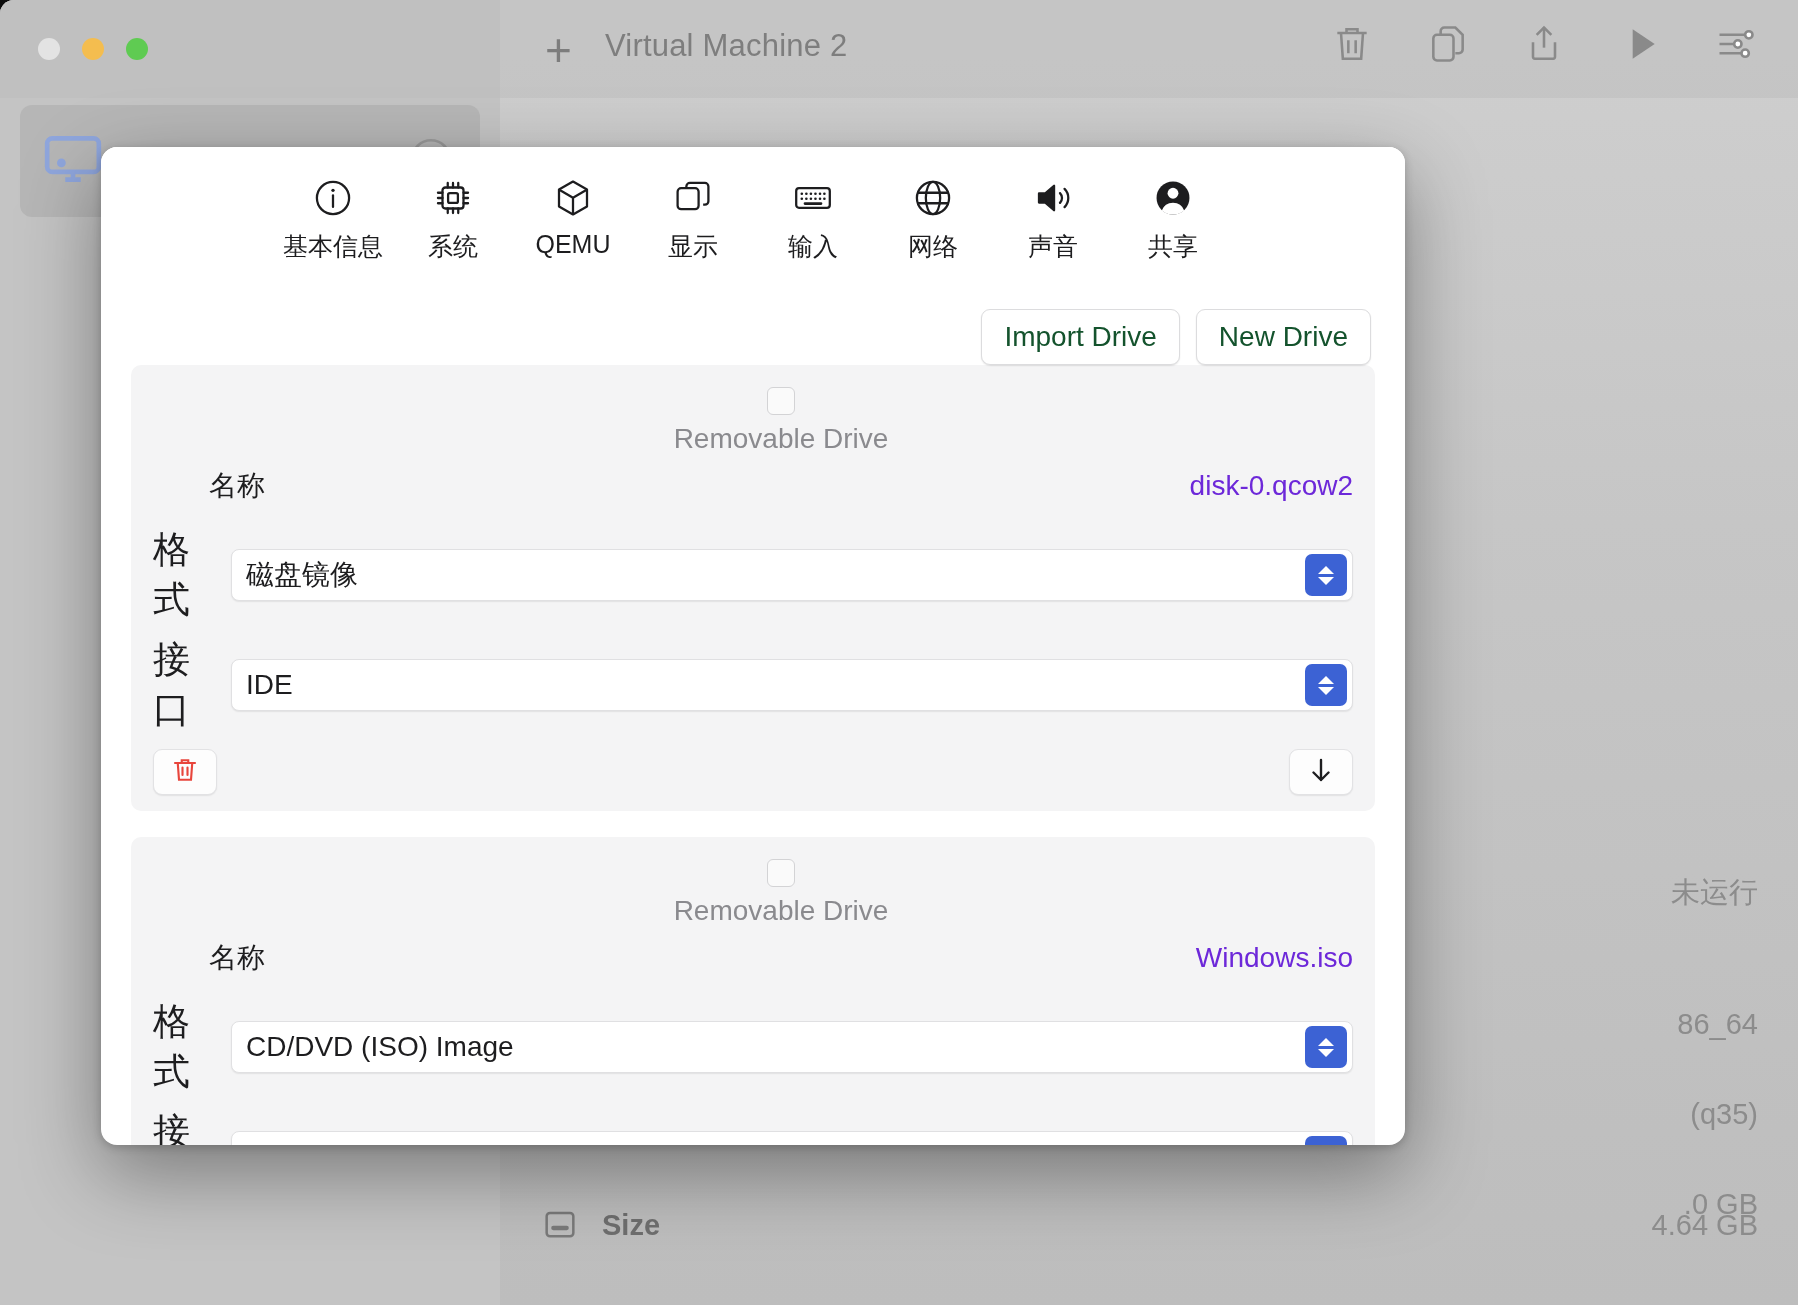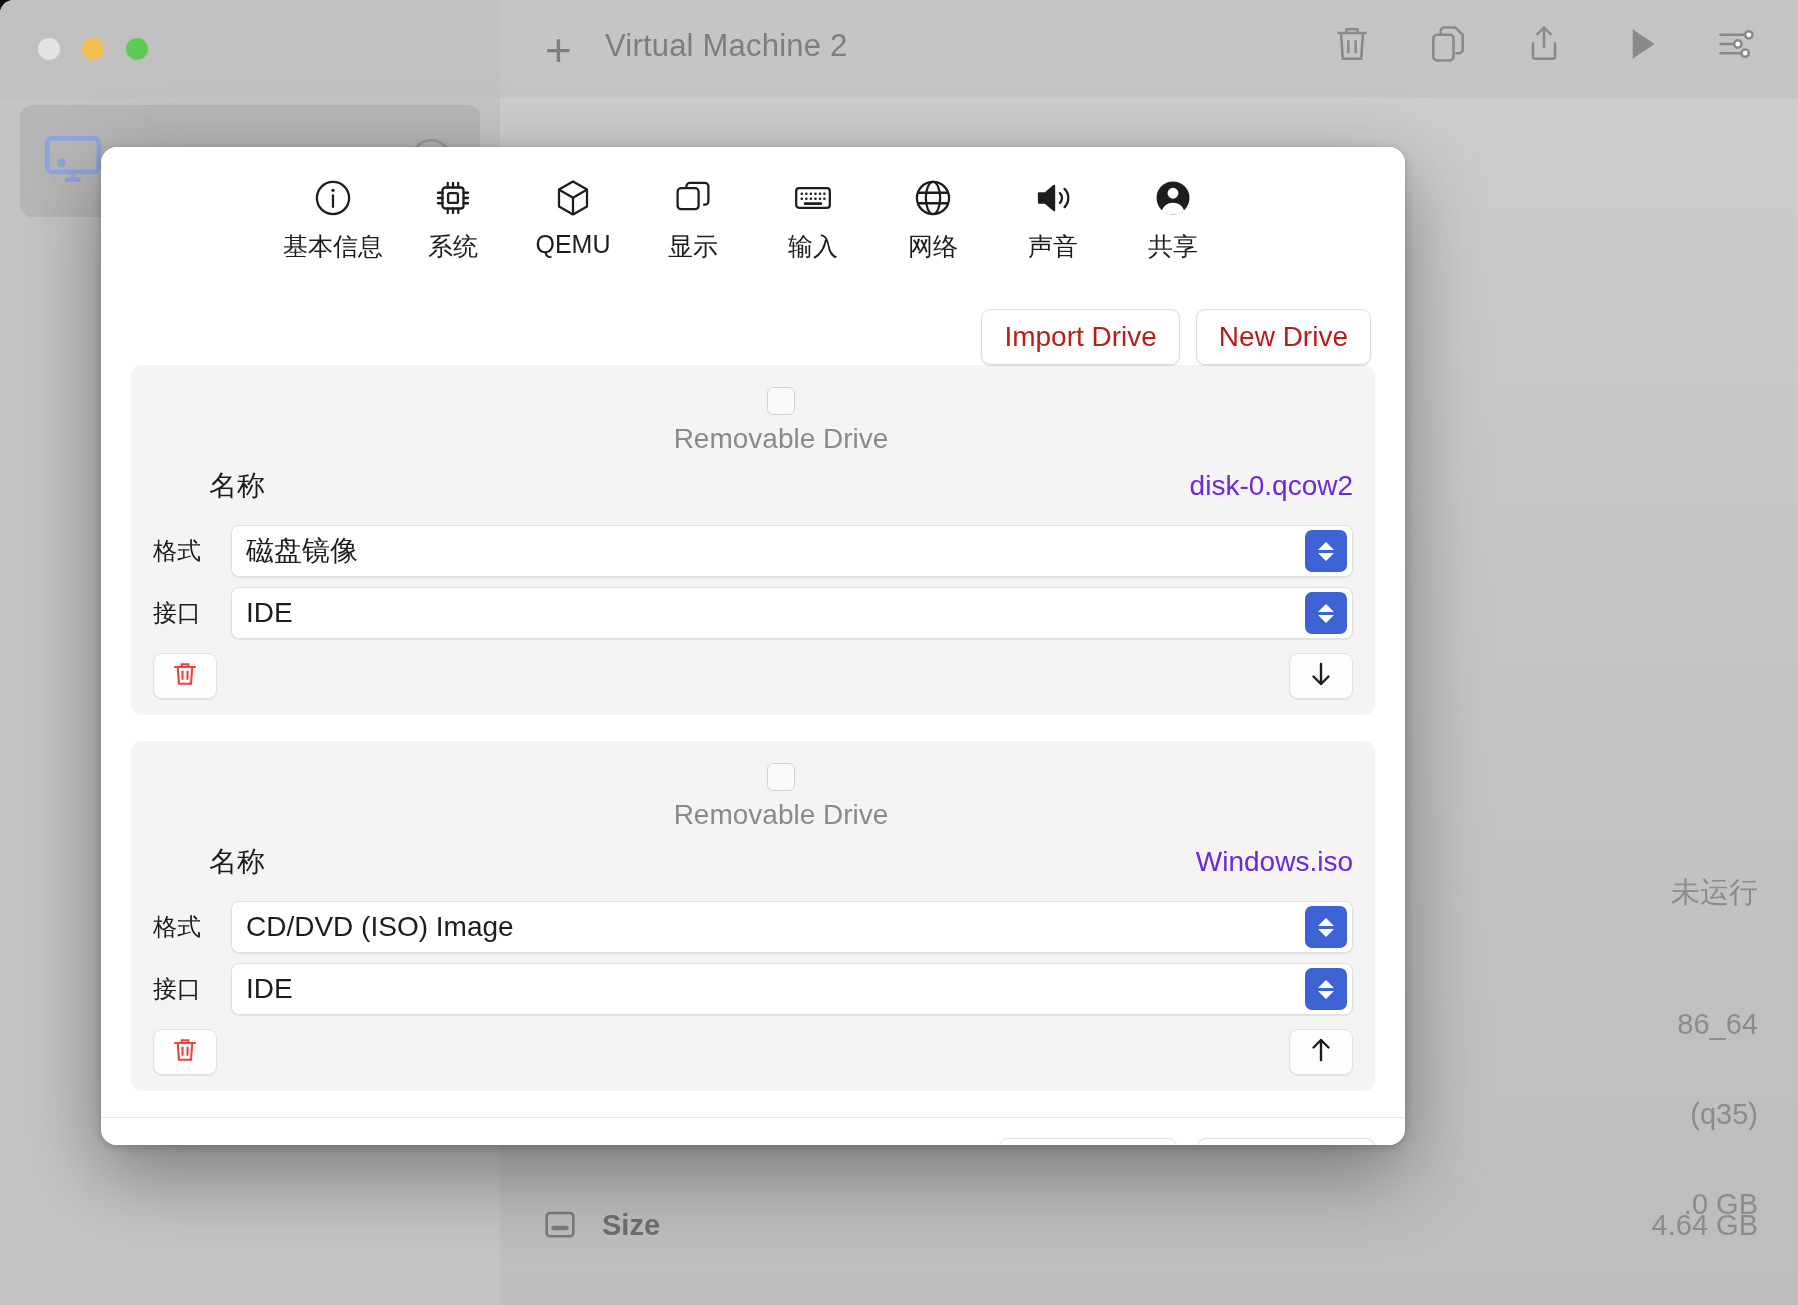--- a/index.html
+++ b/index.html
@@ -113,21 +113,21 @@
 
   .action-row {
     display: flex; justify-content: flex-end; gap: 16px;
     padding: 26px 4px 0 4px;
   }
   .btn {
     background: #ffffff;
     border: 1px solid #dcdcde;
     border-radius: 9px;
     padding: 11px 22px;
-    font-size: 28px; color: #b91c1c;
+    font-size: 28px; color: #14532d;
     box-shadow: 0 1px 1.5px rgba(0,0,0,0.10);
     font-family: inherit;
     cursor: default;
   }
   .note {
     text-align: center; font-size: 28px; color: #1d1d1f;
     margin-top: 20px; margin-bottom: 20px;
   }
 
   
@@ -142,21 +142,21 @@
     width: 28px; height: 28px; border-radius: 6px;
     background: #fafafa; border: 1px solid #d3d3d5;
   }
   .dcheck-label { font-size: 28px; color: #8a8a8e; }
 
   .dname-row { display: flex; align-items: center; padding: 6px 0 10px 56px; }
   .dname-label { font-size: 28px; color: #1d1d1f; }
   .dname-value { margin-left: auto; font-size: 28px; color: #6d28d9; }
 
   .field-row { display: flex; align-items: center; gap: 18px; margin-top: 10px; }
-  .field-label { width: 60px; font-size: 24px; color: #1d1d1f; text-align: left; }
+  .field-label { width: 60px; font-size: 37px; color: #1d1d1f; text-align: left; }
   .popup {
     flex: 1; position: relative;
     background: #ffffff; border: 1px solid #e0e0e2;
     border-radius: 8px; height: 52px;
     display: flex; align-items: center; padding: 0 14px;
     box-shadow: 0 1px 1.5px rgba(0,0,0,0.08);
   }
   .popup .pv { font-size: 28px; color: #1d1d1f; }
   .stepper {
     position: absolute; right: 5px; top: 4px;

